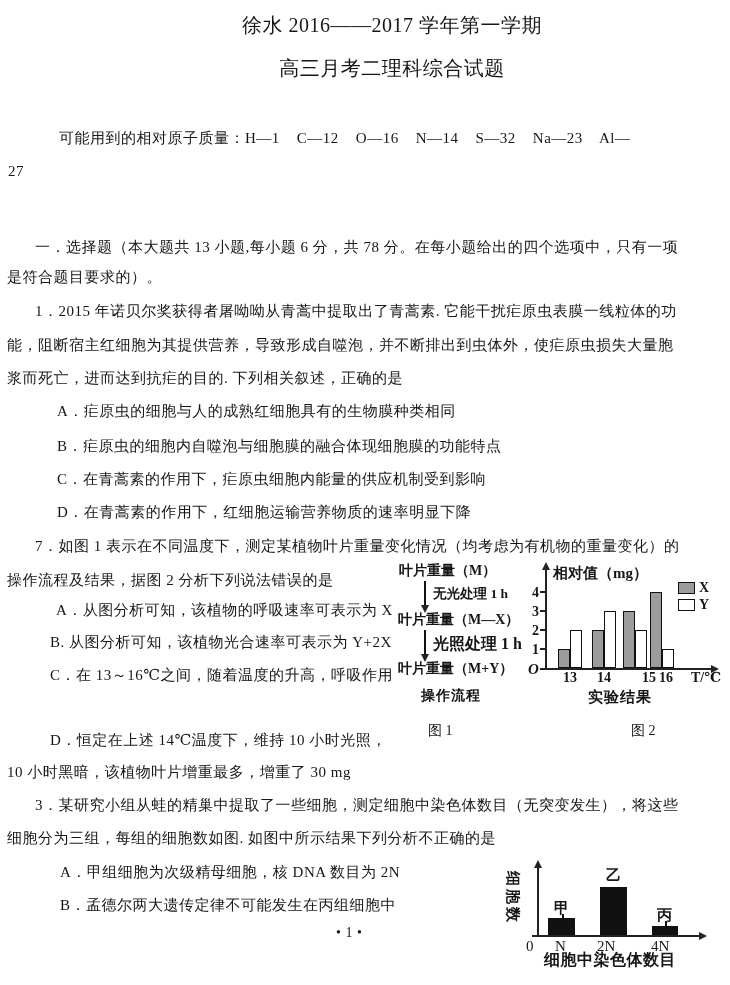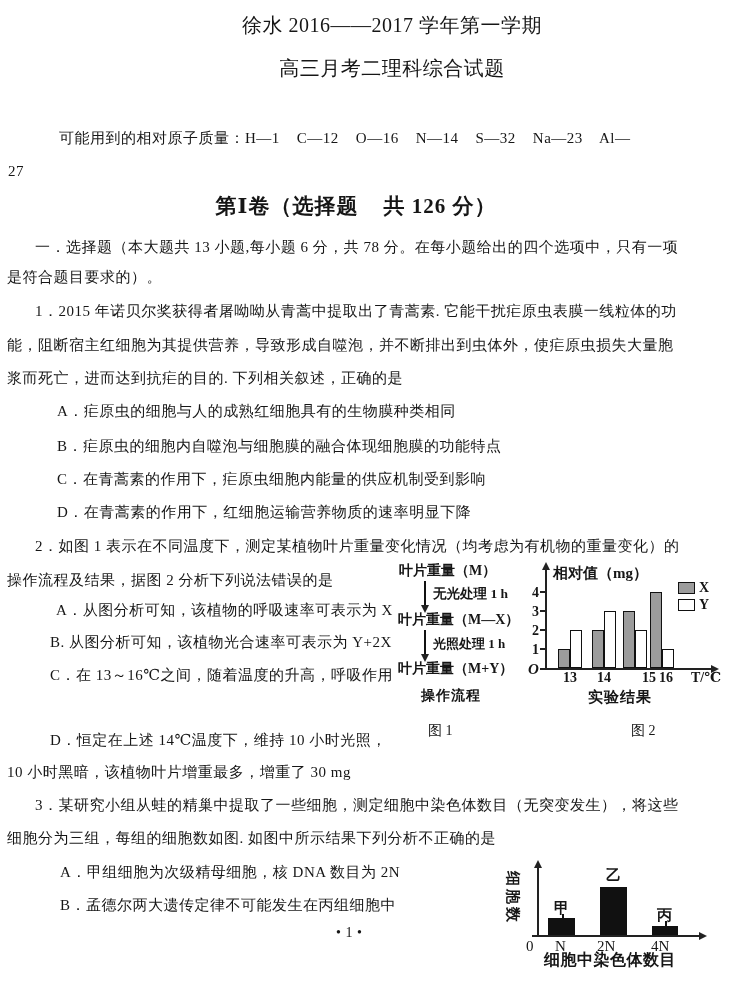--- a/index.html
+++ b/index.html
@@ -35,49 +35,48 @@
 <body>
 
 <div class="page">
 
   <div class="center t1" style="top:12px">徐水 2016——2017 学年第一学期</div>
   <div class="center t1" style="top:55px">高三月考二理科综合试题</div>
 
   <div class="ln" style="left:59px;top:129px">可能用到的相对原子质量：H—1    C—12    O—16    N—14    S—32    Na—23    Al—</div>
   <div class="ln" style="left:8px;top:162px">27</div>
 
-  <div class="center hd" style="top:192px">第Ⅰ卷（选择题    共 126 分）</div>
 
   <div class="ln" style="left:35px;top:238px">一．选择题（本大题共 13 小题,每小题 6 分，共 78 分。在每小题给出的四个选项中，只有一项</div>
   <div class="ln" style="left:7px;top:268px">是符合题目要求的）。</div>
 
   <div class="ln" style="left:35px;top:302px">1．2015 年诺贝尔奖获得者屠呦呦从青蒿中提取出了青蒿素. 它能干扰疟原虫表膜一线粒体的功</div>
   <div class="ln" style="left:7px;top:336px">能，阻断宿主红细胞为其提供营养，导致形成自噬泡，并不断排出到虫体外，使疟原虫损失大量胞</div>
   <div class="ln" style="left:7px;top:369px">浆而死亡，进而达到抗疟的目的. 下列相关叙述，正确的是</div>
   <div class="ln" style="left:57px;top:402px">A．疟原虫的细胞与人的成熟红细胞具有的生物膜种类相同</div>
   <div class="ln" style="left:57px;top:470px">C．在青蒿素的作用下，疟原虫细胞内能量的供应机制受到影响</div>
   <div class="ln" style="left:57px;top:437px">B．疟原虫的细胞内自噬泡与细胞膜的融合体现细胞膜的功能特点</div>
   <div class="ln" style="left:57px;top:503px">D．在青蒿素的作用下，红细胞运输营养物质的速率明显下降</div>
 
-  <div class="ln" style="left:35px;top:537px">2．如图 1 表示在不同温度下，测定某植物叶片重量变化情况（均考虑为有机物的重量变化）的</div>
+  <div class="ln" style="left:35px;top:537px">7．如图 1 表示在不同温度下，测定某植物叶片重量变化情况（均考虑为有机物的重量变化）的</div>
   <div class="ln" style="left:7px;top:571px">操作流程及结果，据图 2 分析下列说法错误的是</div>
   <div class="ln" style="left:56px;top:601px">A．从图分析可知，该植物的呼吸速率可表示为 X</div>
   <div class="ln" style="left:50px;top:633px">B. 从图分析可知，该植物光合速率可表示为 Y+2X</div>
   <div class="ln" style="left:50px;top:666px">C．在 13～16℃之间，随着温度的升高，呼吸作用</div>
   <div class="ln" style="left:50px;top:731px">D．恒定在上述 14℃温度下，维持 10 小时光照，</div>
   <div class="ln" style="left:7px;top:763px">10 小时黑暗，该植物叶片增重最多，增重了 30 mg</div>
 
   <div class="fg" style="left:399px;top:563px">叶片重量（M）</div>
   <div class="conn" style="left:424px;top:581px;height:26px"></div>
   <div class="arr-down" style="left:421px;top:605px"></div>
   <div class="fg" style="left:433px;top:586px;font-size:13.5px">无光处理 1 h</div>
   <div class="fg" style="left:398px;top:612px">叶片重量（M—X）</div>
   <div class="conn" style="left:424px;top:630px;height:26px"></div>
   <div class="arr-down" style="left:421px;top:654px"></div>
-  <div class="fg" style="left:433px;top:636px;font-size:13px">光照处理 1 h</div>
+  <div class="fg" style="left:433px;top:636px;font-size:16px">光照处理 1 h</div>
   <div class="fg" style="left:398px;top:661px">叶片重量（M+Y）</div>
   <div class="fg" style="left:421px;top:688px;letter-spacing:1px">操作流程</div>
   <div class="cap" style="left:428px;top:722px">图 1</div>
 
   <div class="f2">
     <div class="fg" style="left:28px;top:10px;font-size:15px">相对值（mg）</div>
     <div class="arr-up" style="left:17px;top:7px"></div>
     <div class="axis-v" style="left:20px;top:14px;height:101px"></div>
     <div class="axis-h" style="left:15px;top:113px;width:172px"></div>
     <div class="arr-right" style="left:186px;top:110px"></div>

